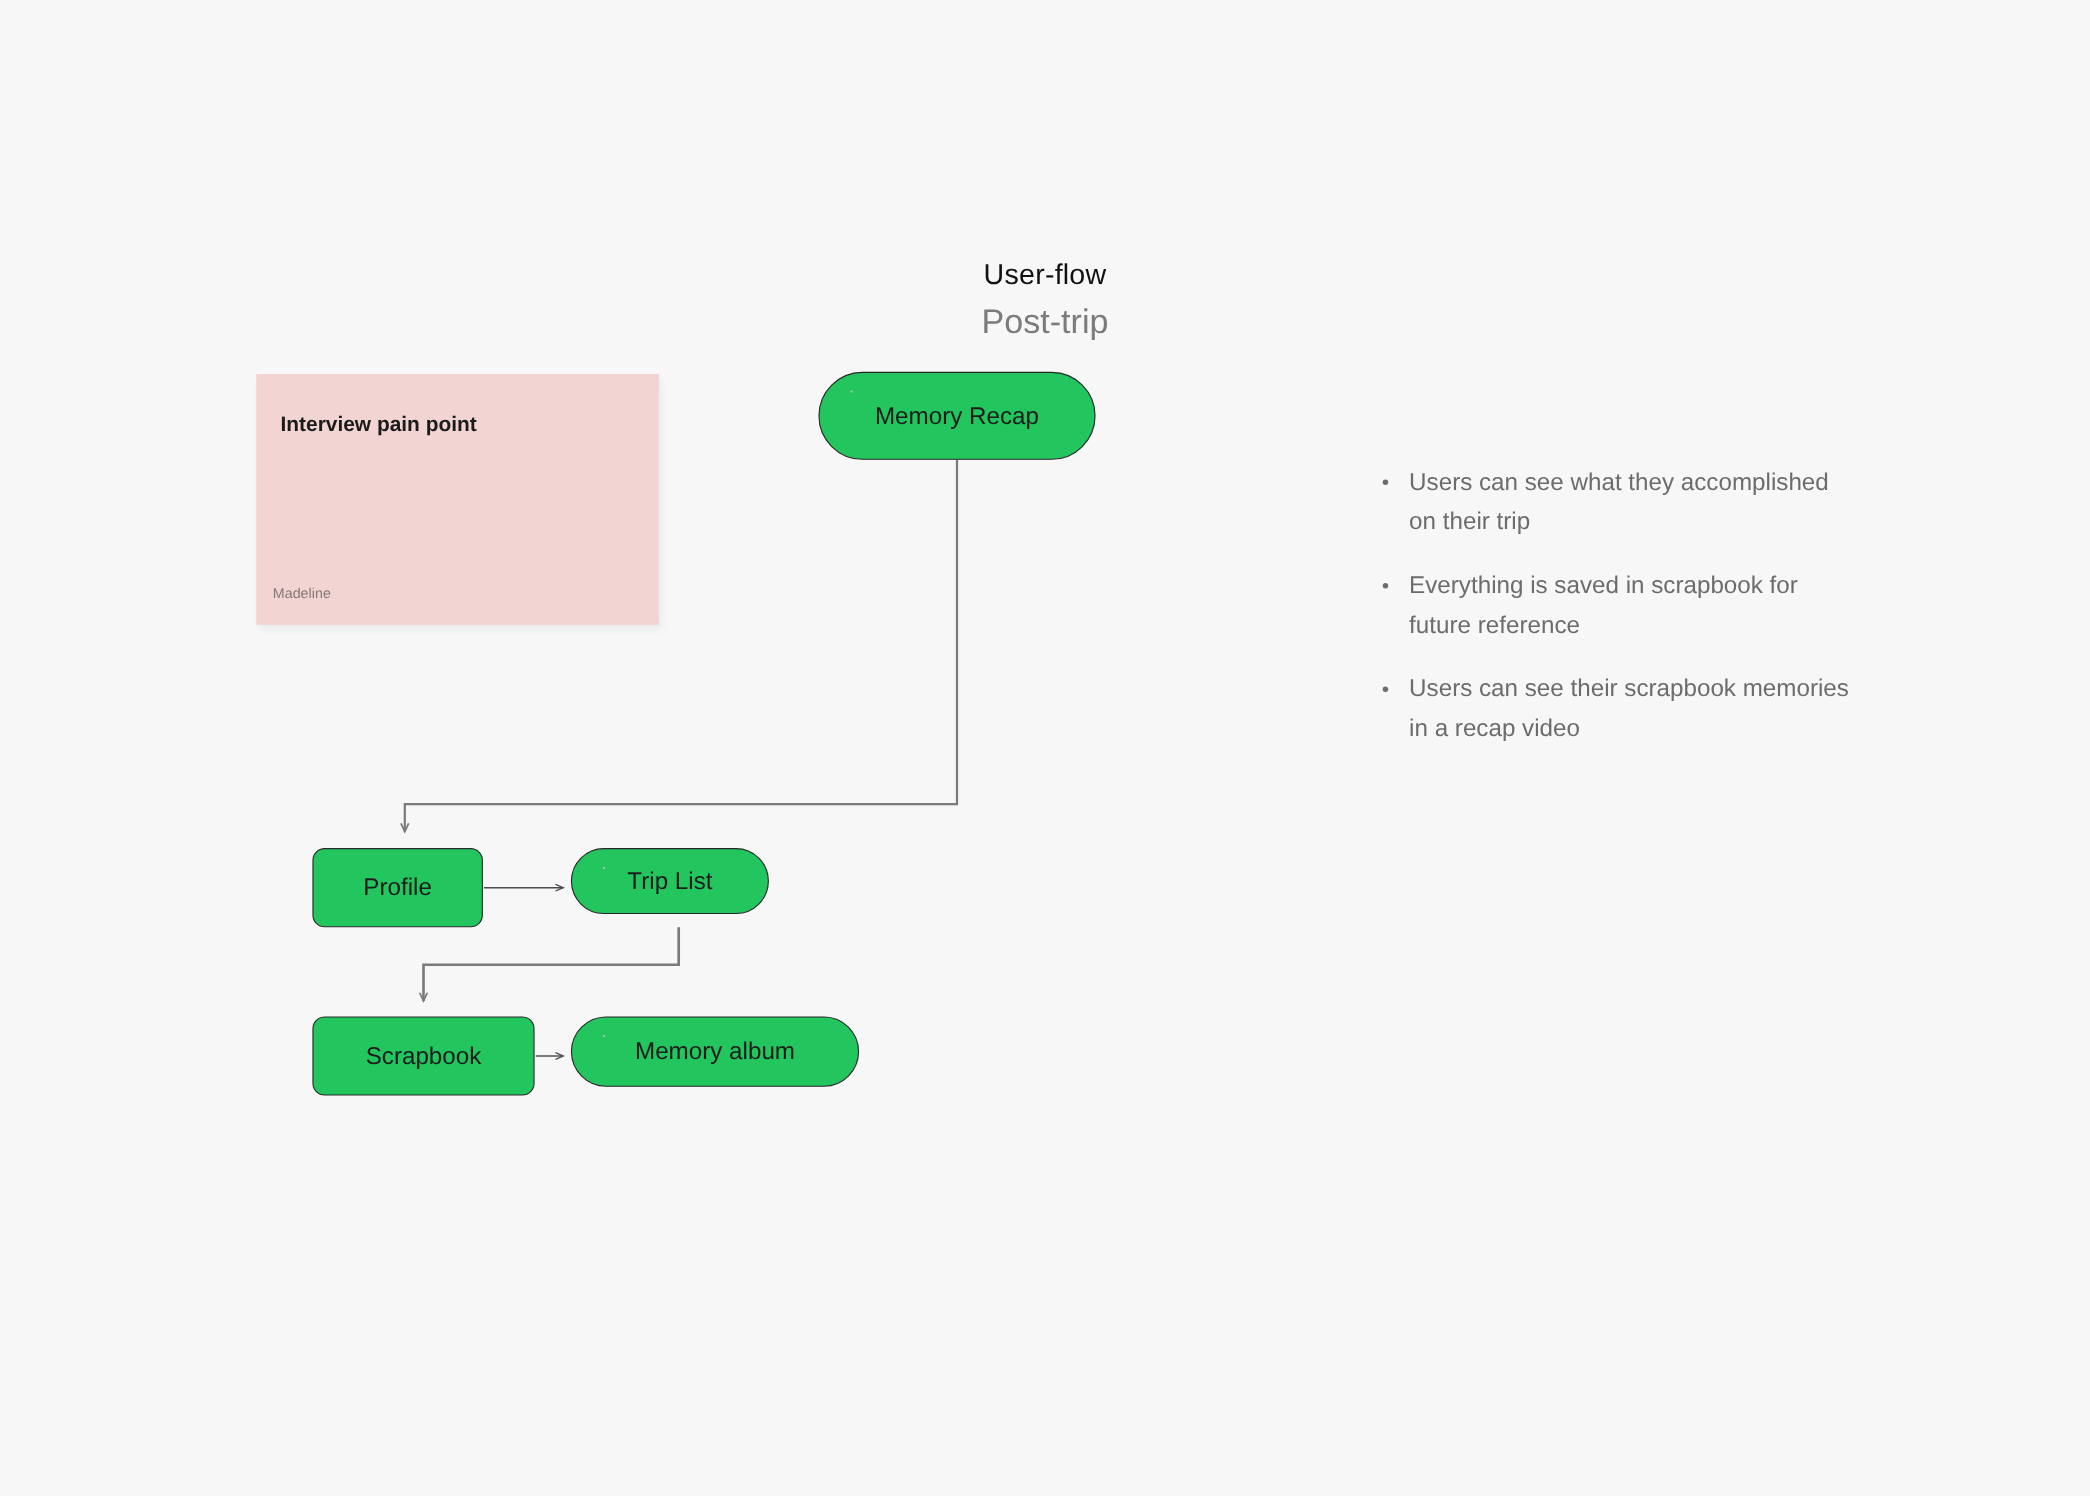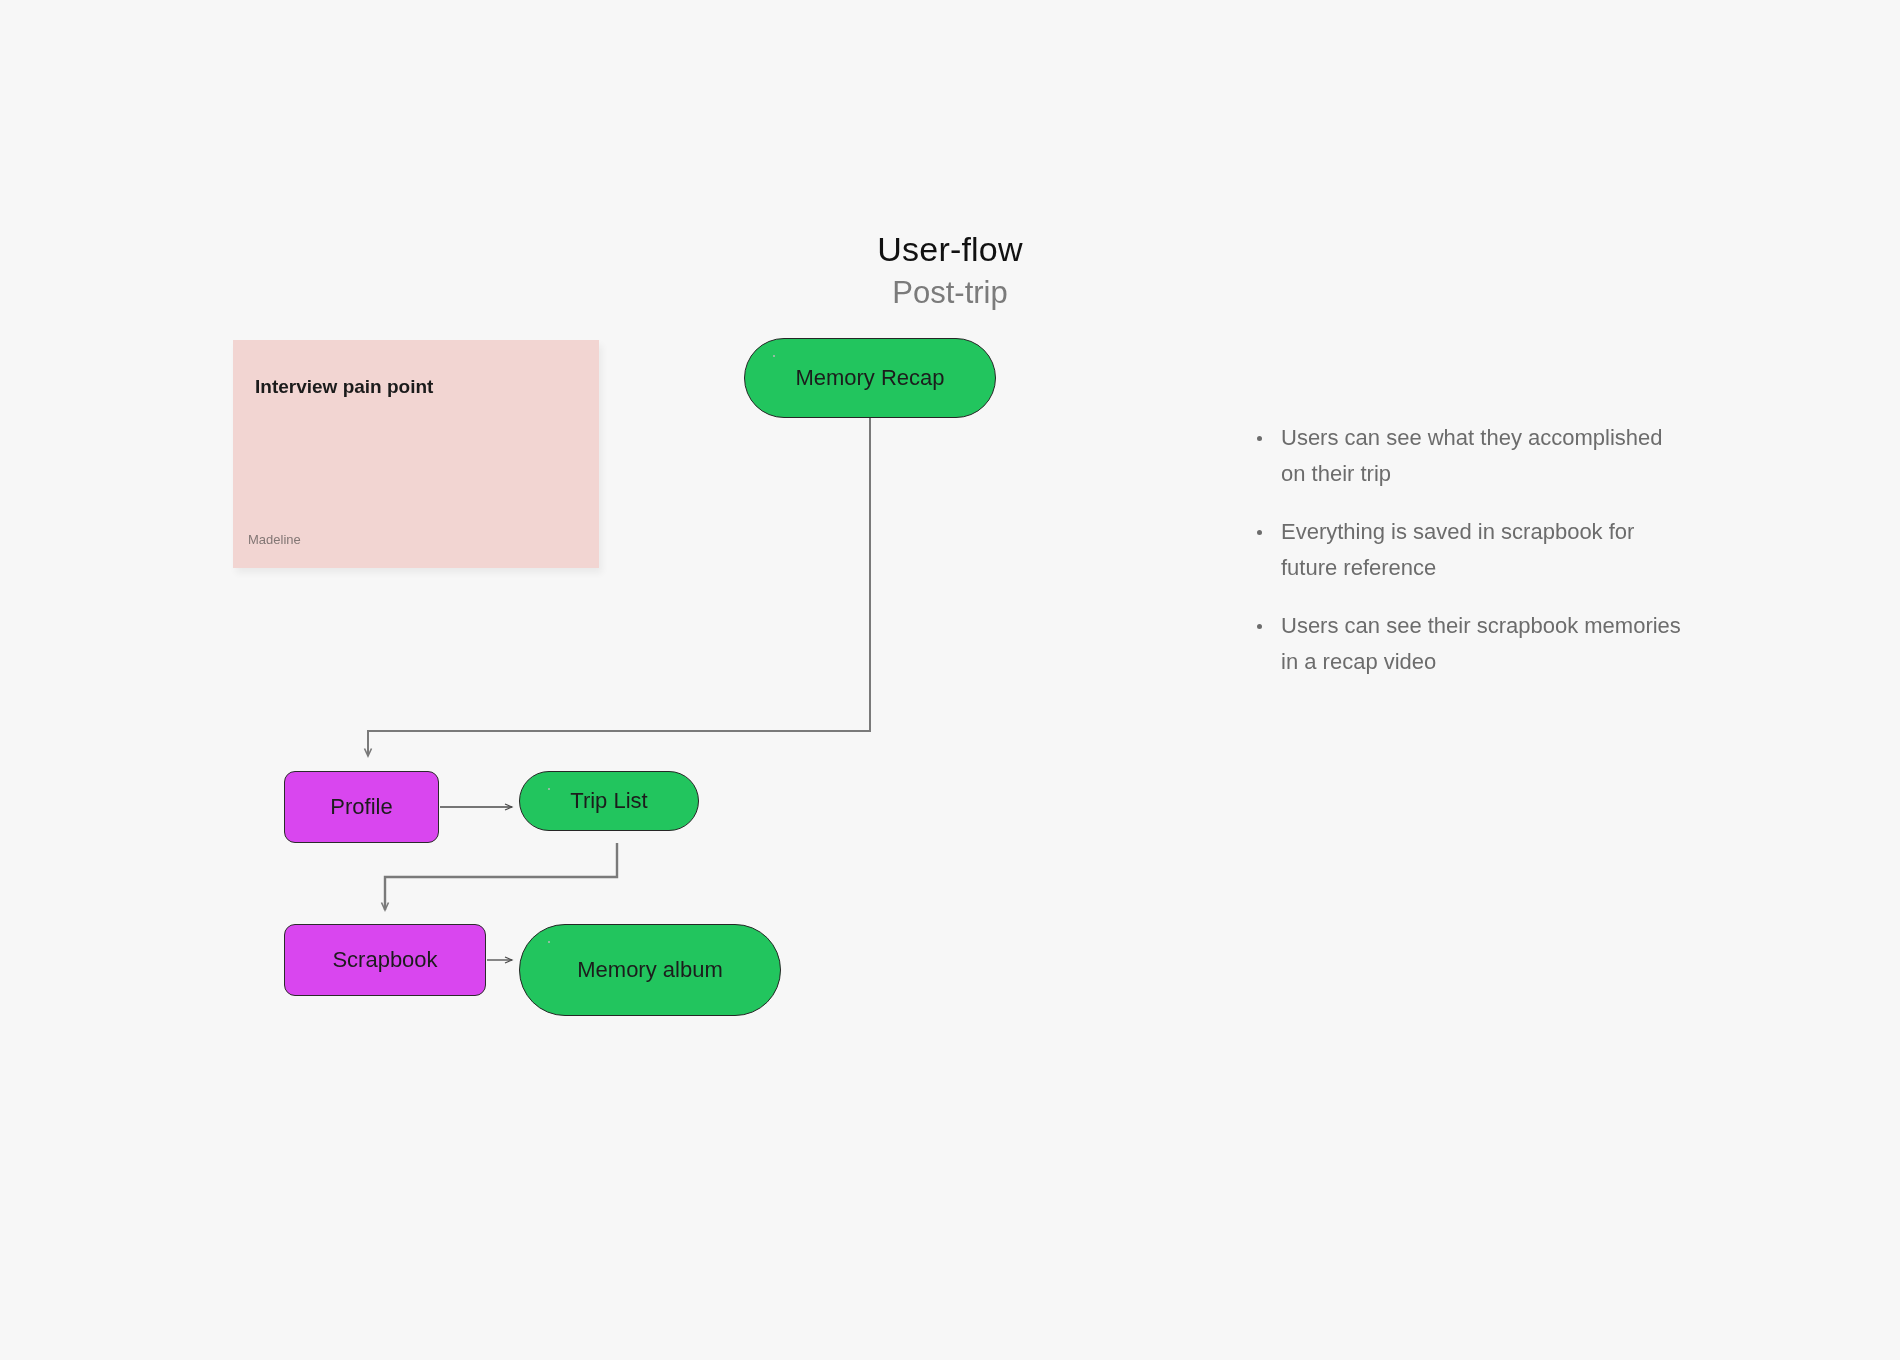--- a/index.html
+++ b/index.html
@@ -19,21 +19,21 @@
   
   .title-block {
     position: absolute;
     left: 0;
     top: 228px;
     width: 1900px;
     text-align: center;
     pointer-events: none;
   }
   .title-main {
-    font-size: 34px;
+    font-size: 26px;
     color: #111111;
     letter-spacing: 0.2px;
     line-height: 42px;
   }
   .title-sub {
     font-size: 31px;
     color: #7b7b7b;
     line-height: 42px;
     margin-top: 2px;
   }
@@ -80,38 +80,38 @@
     align-items: center;
     justify-content: center;
     font-size: 22px;
     color: #1c1c1c;
     border: 1.4px solid #262626;
     background: #22c55e;
   }
   .node.pill { border-radius: 999px; }
   .node.rect {
     border-radius: 11px;
-    background: #d946ef;
+    background: #22c55e;
     border: 1.4px solid #2b2b2b;
   }
   .node-dot {
     position: absolute;
     left: 28px;
     top: 16px;
     width: 2px;
     height: 2px;
     border-radius: 50%;
     background: #b9b9b9;
   }
 
   #node-memory-recap { left: 744px; top: 338px;  width: 252px; height: 80px; }
   #node-profile      { left: 284px; top: 771px;  width: 155px; height: 72px; }
   #node-trip-list    { left: 519px; top: 771px;  width: 180px; height: 60px; }
   #node-scrapbook    { left: 284px; top: 924px;  width: 202px; height: 72px; }
-  #node-memory-album { left: 519px; top: 924px;  width: 262px; height: 92px; }
+  #node-memory-album { left: 519px; top: 924px;  width: 262px; height: 64px; }
 
   
   #connectors {
     position: absolute;
     left: 0;
     top: 0;
     width: 1900px;
     height: 1360px;
     pointer-events: none;
   }

